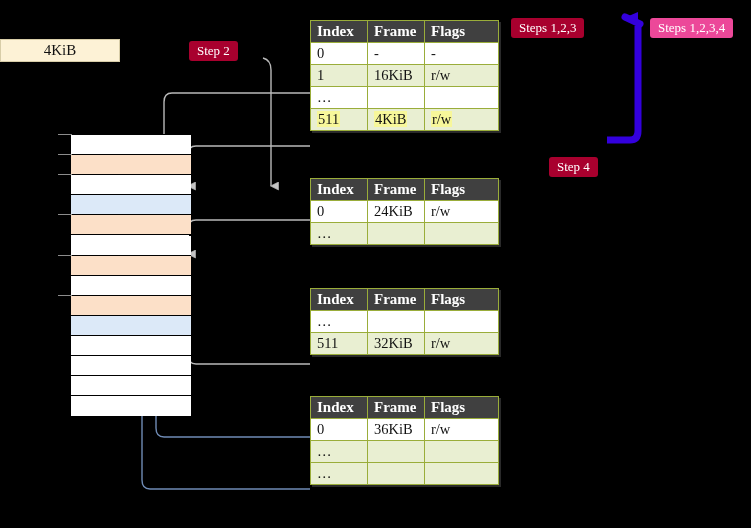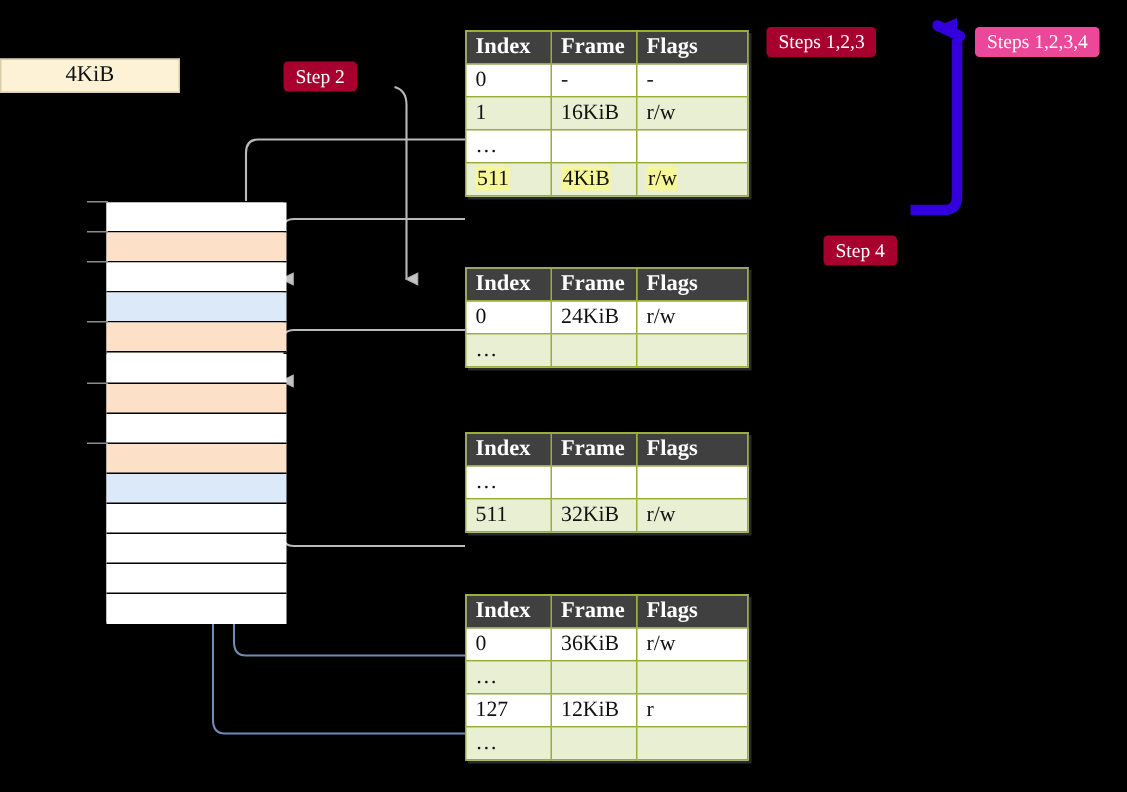--- a/index.html
+++ b/index.html
@@ -219,24 +219,19 @@
       <tr class="plain">
         <td class="c-index">0</td>
         <td class="c-frame">36KiB</td>
         <td class="c-flags">r/w</td>
       </tr>
       <tr class="alt">
         <td class="c-index">…</td>
         <td class="c-frame"></td>
         <td class="c-flags"></td>
       </tr>
-      <tr class="plain">
-        <td class="c-index">127</td>
-        <td class="c-frame">12KiB</td>
-        <td class="c-flags">r</td>
-      </tr>
       <tr class="alt">
         <td class="c-index">…</td>
         <td class="c-frame"></td>
         <td class="c-flags"></td>
       </tr>
     </tbody>
   </table>
 
 </body></html>

